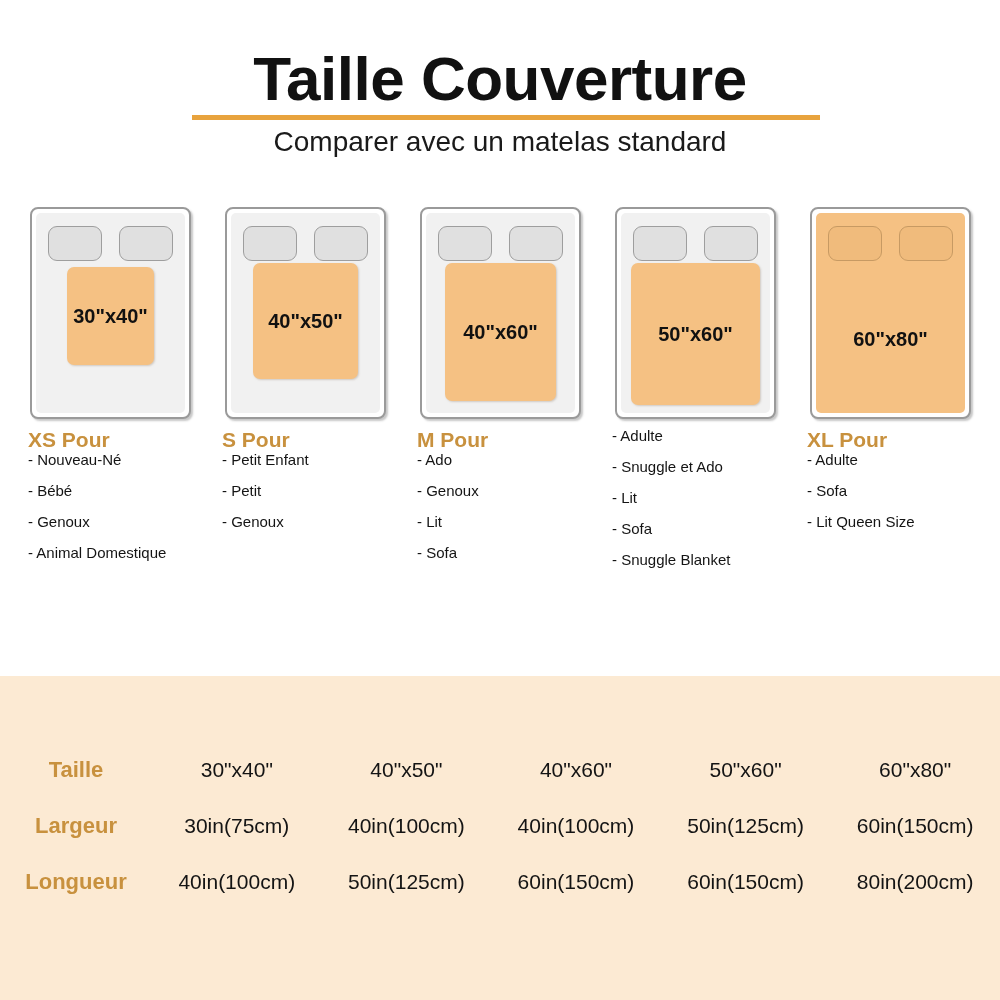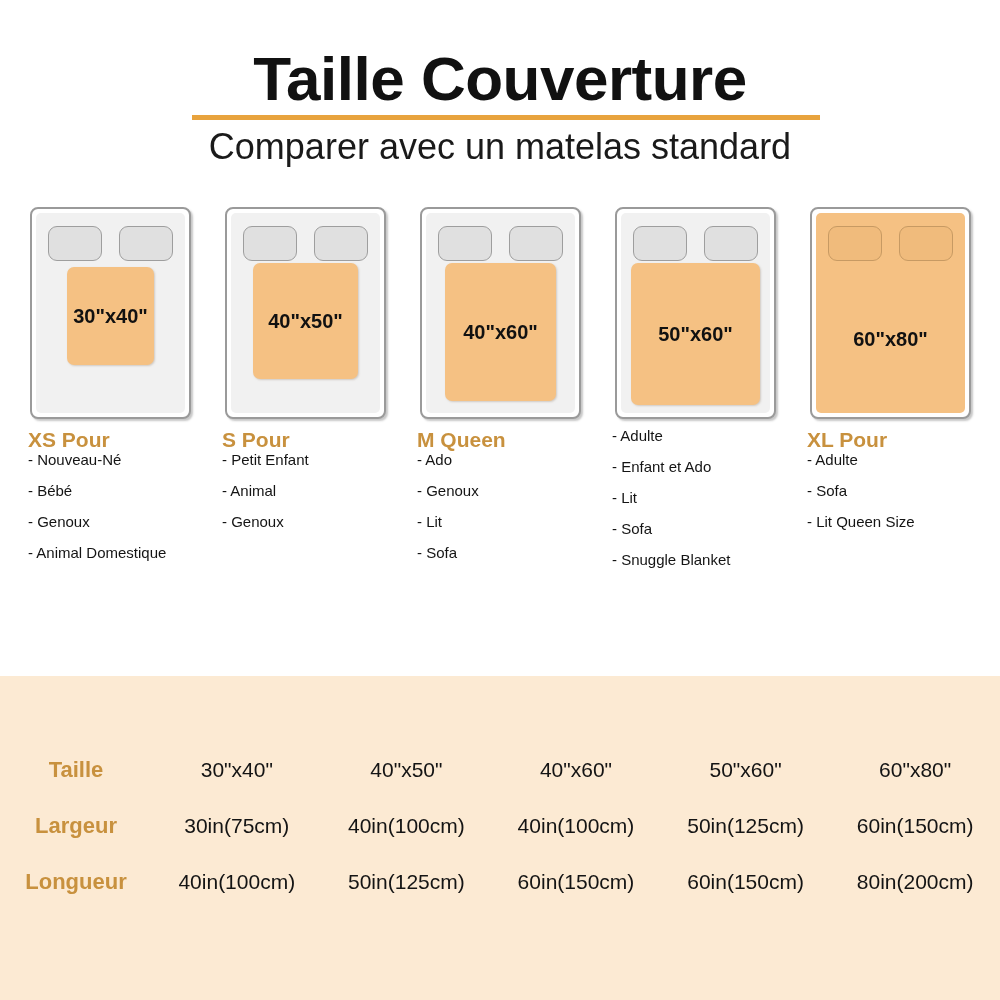--- a/index.html
+++ b/index.html
@@ -44,21 +44,21 @@
     top: 115px;
     width: 628px;
     height: 5px;
     background: #E8A33D;
   }
   .subtitle {
     position: absolute;
     left: 0; top: 126px;
     width: 1000px;
     text-align: center;
-    font-size: 36px;
+    font-size: 28px;
     color: #1a1a1a;
     white-space: nowrap;
   }
 
   
   .beds-row {
     position: absolute;
     left: 0; top: 207px;
     width: 1000px;
     height: 214px;
@@ -255,33 +255,33 @@
       <div class="info-col" style="left: 28px;">
         <div class="info-head">XS Pour</div>
         <div class="info-item">- Nouveau-Né</div>
         <div class="info-item">- Bébé</div>
         <div class="info-item">- Genoux</div>
         <div class="info-item">- Animal Domestique</div>
       </div>
       <div class="info-col" style="left: 222px;">
         <div class="info-head">S Pour</div>
         <div class="info-item">- Petit Enfant</div>
-        <div class="info-item">- Animal</div>
+        <div class="info-item">- Petit</div>
         <div class="info-item">- Genoux</div>
       </div>
       <div class="info-col" style="left: 417px;">
-        <div class="info-head">M Queen</div>
+        <div class="info-head">M Pour</div>
         <div class="info-item">- Ado</div>
         <div class="info-item">- Genoux</div>
         <div class="info-item">- Lit</div>
         <div class="info-item">- Sofa</div>
       </div>
       <div class="info-col" style="left: 612px;">
         <div class="info-item">- Adulte</div>
-        <div class="info-item">- Enfant et Ado</div>
+        <div class="info-item">- Snuggle et Ado</div>
         <div class="info-item">- Lit</div>
         <div class="info-item">- Sofa</div>
         <div class="info-item">- Snuggle Blanket</div>
       </div>
       <div class="info-col" style="left: 807px;">
         <div class="info-head">XL Pour</div>
         <div class="info-item">- Adulte</div>
         <div class="info-item">- Sofa</div>
         <div class="info-item">- Lit Queen Size</div>
       </div>

